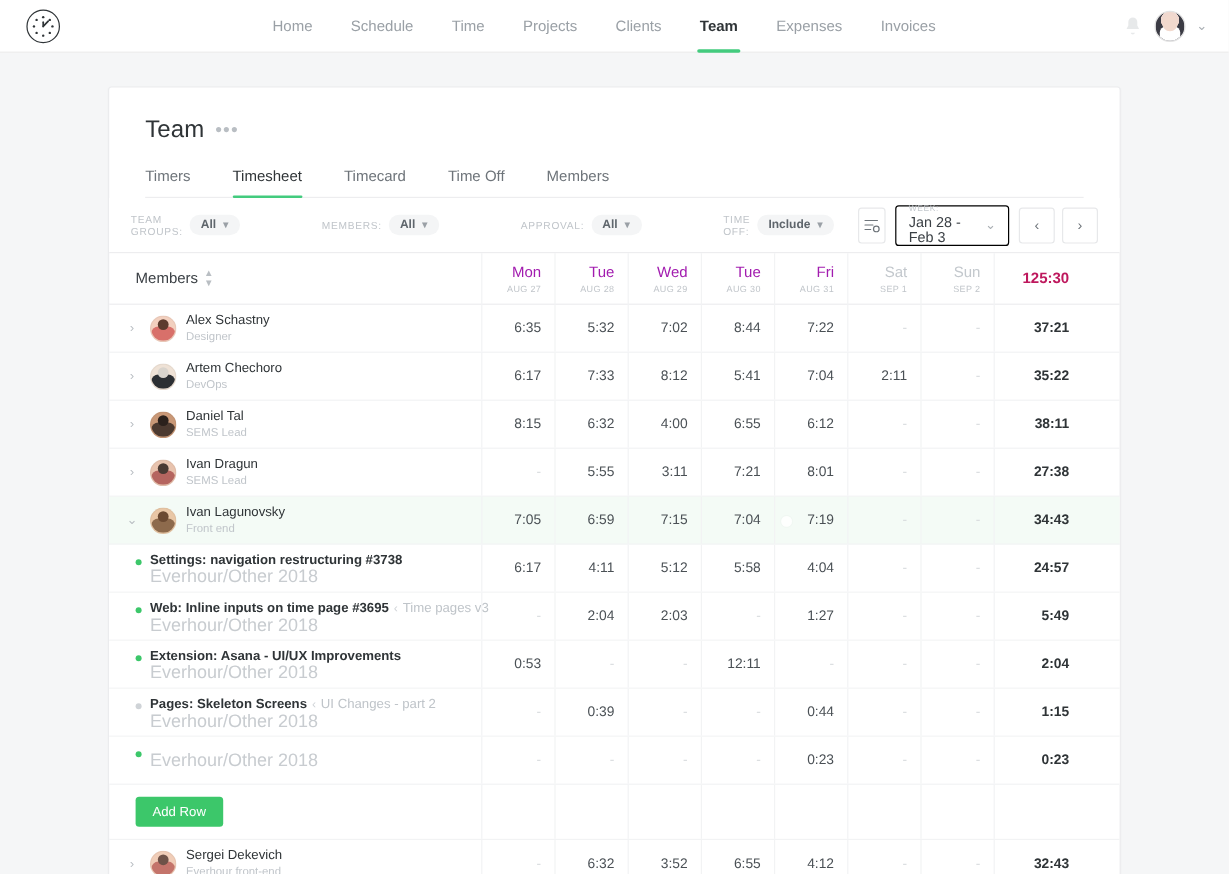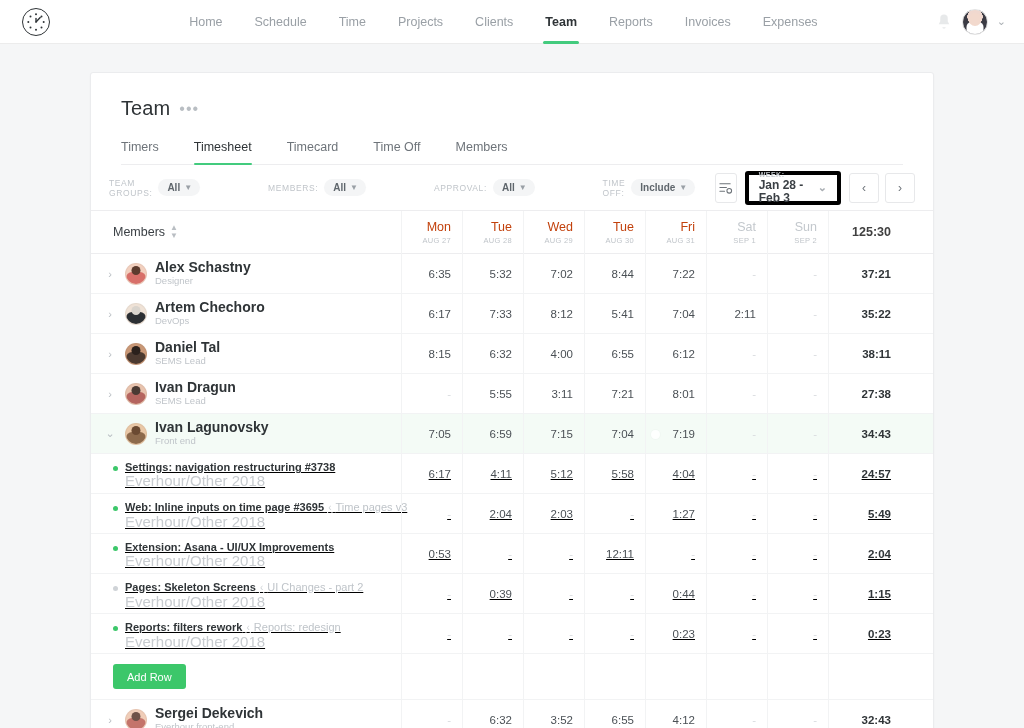--- a/index.html
+++ b/index.html
@@ -89,22 +89,22 @@
     cursor: pointer; font-weight: 600;
   }
   .pill .cv { font-size: 8px; color: #9aa0a6; }
 
   .filters-right { margin-left: auto; display: flex; align-items: center; gap: 8px; }
   .icon-btn {
     width: 30px; height: 30px; border: 1px solid #e7e8ea; border-radius: 3px;
     display: flex; align-items: center; justify-content: center; cursor: pointer; background: #fff;
   }
   .week-box {
-    border: 4px solid #000000; border-radius: 3px; height: 34px; padding: 0 10px;
-    display: flex; align-items: center; gap: 10px; cursor: pointer; background: #fff; font-weight: bold;
+    border: 1px solid #000000; border-radius: 3px; height: 34px; padding: 0 10px;
+    display: flex; align-items: center; gap: 10px; cursor: pointer; background: #fff;
   }
   .week-label { font-size: 7px; color: #c3c8cd; text-transform: uppercase; letter-spacing: .5px; line-height: 8px; }
   .week-value { font-size: 12px; color: #3b4045; line-height: 13px; }
   .nav-arrows { display: flex; gap: 6px; }
   .arrow-btn {
     width: 30px; height: 30px; border: 1px solid #e7e8ea; border-radius: 3px; background: #fff;
     display: flex; align-items: center; justify-content: center; cursor: pointer;
     font-size: 12px; color: #6e747a;
   }
 
@@ -113,68 +113,68 @@
     display: flex; height: 43px; border-bottom: 1px solid #ededef; align-items: center;
   }
   .col-name { width: 310px; padding-left: 22px; display: flex; align-items: center; gap: 5px; }
   .col-name-label { font-size: 12.5px; color: #3b4045; }
   .sort-ic { font-size: 8px; color: #b9bec3; line-height: 8px; }
   .dcol {
     width: 61px; text-align: right; padding-right: 11px;
     border-left: 1px solid #f2f3f4; height: 43px;
     display: flex; flex-direction: column; justify-content: center; align-items: flex-end;
   }
-  .dcol .dname { font-size: 12.5px; color: #c2410c; line-height: 14px; }
+  .dcol .dname { font-size: 12.5px; color: #a21caf; line-height: 14px; }
   .dcol .ddate { font-size: 7.5px; color: #c0c5ca; letter-spacing: .3px; margin-top: 2px; }
   .dcol.weekend .dname { color: #c3c8cd; }
   .tcol {
     width: 81px; text-align: right; padding-right: 18px;
     border-left: 1px solid #f2f3f4; height: 43px;
     display: flex; align-items: center; justify-content: flex-end;
   }
-  .tcol .ttext { font-size: 12.5px; color: #404040; font-weight: 700; }
+  .tcol .ttext { font-size: 12.5px; color: #be185d; font-weight: 700; }
 
   .row {
     display: flex; min-height: 40px; border-bottom: 1px solid #f2f3f4; align-items: stretch;
   }
   .row.member { min-height: 40px; }
   .row.expanded { background: #f4fbf6; }
   .rname {
     width: 310px; padding-left: 12px; display: flex; align-items: center; gap: 8px;
   }
   .caret { width: 14px; text-align: center; font-size: 11px; color: #b9bec3; cursor: pointer; flex: none; }
   .av {
     width: 22px; height: 22px; border-radius: 50%; flex: none; overflow: hidden; position: relative;
     border: 1px solid rgba(0,0,0,.04);
   }
   .av i { position: absolute; left: 0; right: 0; bottom: 0; height: 56%; border-radius: 6px 6px 0 0; }
   .av b { position: absolute; left: 50%; top: 12%; width: 9px; height: 9px; transform: translateX(-50%); border-radius: 50%; }
   .ninfo { display: flex; flex-direction: column; justify-content: center; }
-  .nm { font-size: 14px; color: #2f3437; font-weight: 700; line-height: 14px; }
+  .nm { font-size: 11px; color: #2f3437; font-weight: 400; line-height: 14px; }
   .rl { font-size: 9.5px; color: #c0c5ca; line-height: 13px; }
 
   .cell {
     width: 61px; border-left: 1px solid #f2f3f4; display: flex; align-items: center;
     justify-content: flex-end; padding-right: 11px; font-size: 11.5px; color: #4a5055;
   }
   .cell.empty { color: #d8dbde; }
   .cell.weekend {}
   .cell.loading { position: relative; }
   .cell.loading::before {
     content:""; position:absolute; right: 46px; top: 50%; width: 9px; height: 9px;
     margin-top:-4px; border-radius:50%; background: rgba(255,255,255,.85);
     box-shadow: 0 0 0 1px rgba(0,0,0,.015);
   }
   .total-cell {
     width: 81px; border-left: 1px solid #f2f3f4; display: flex; align-items: center;
     justify-content: flex-end; padding-right: 18px; font-size: 11.5px; color: #2f3437; font-weight: 700;
   }
 
   
-  .row.task { min-height: 40px; background: #fff; text-decoration: underline; }
+  .row.task { min-height: 40px; background: #fff; }
   .tname { width: 310px; padding-left: 22px; display: flex; align-items: center; gap: 7px; }
   .bullet { width: 5px; height: 5px; border-radius: 50%; flex: none; margin-top: -10px; }
   .tinfo { display: flex; flex-direction: column; justify-content: center; }
   .tt { font-size: 11px; color: #2f3437; font-weight: 600; line-height: 14px; white-space: nowrap; }
   .tt .sub { color: #bfc4c9; font-weight: 400; }
   .tt .sep { color: #cfd3d7; font-weight: 400; font-size: 10px; padding: 0 1px; }
   .tp { font-size: 15px; color: #c8ccd0; line-height: 13px; }
 
   .addrow-wrap { display: flex; border-bottom: 1px solid #f2f3f4; }
   .addrow-left { width: 310px; padding: 10px 0 10px 22px; text-decoration: underline; }
@@ -209,23 +209,22 @@
     </div>
   </div>
 
   <div class="nav" id="mainnav">
       <div class="nav-item">Home</div>
       <div class="nav-item">Schedule</div>
       <div class="nav-item">Time</div>
       <div class="nav-item">Projects</div>
       <div class="nav-item">Clients</div>
       <div class="nav-item active">Team</div>
-      <div class="nav-item">Reports</div>
+      <div class="nav-item">Expenses</div>
       <div class="nav-item">Invoices</div>
-      <div class="nav-item">Expenses</div>
     </div>
 
   <div class="top-right">
     <svg class="bell" viewBox="0 0 24 24">
       <path fill="#b8bcc0" d="M12 2a5 5 0 0 0-5 5v4l-2 4h14l-2-4V7a5 5 0 0 0-5-5zm0 19a2.5 2.5 0 0 0 2.4-2H9.6A2.5 2.5 0 0 0 12 21z"></path>
     </svg>
     <div class="avatar-top"></div>
     <span class="chev-top">⌄</span>
   </div>
 </div>
@@ -513,21 +512,20 @@
         <div class="cell empty">-</div>
         <div class="cell">0:44</div>
         <div class="cell empty weekend">-</div>
         <div class="cell empty weekend">-</div>
         <div class="total-cell">1:15</div>
       </div>
       <div class="row task">
         <div class="tname">
           <div class="bullet" style="background: rgb(60, 199, 106);"></div>
           <div class="tinfo">
-            <div class="tt"><span>Reports: filters rework</span> <span class="sep">‹</span> <span class="sub">Reports: redesign</span></div>
             <div class="tp">Everhour/Other 2018</div>
           </div>
         </div>
         <div class="cell empty">-</div>
         <div class="cell empty">-</div>
         <div class="cell empty">-</div>
         <div class="cell empty">-</div>
         <div class="cell">0:23</div>
         <div class="cell empty weekend">-</div>
         <div class="cell empty weekend">-</div>

